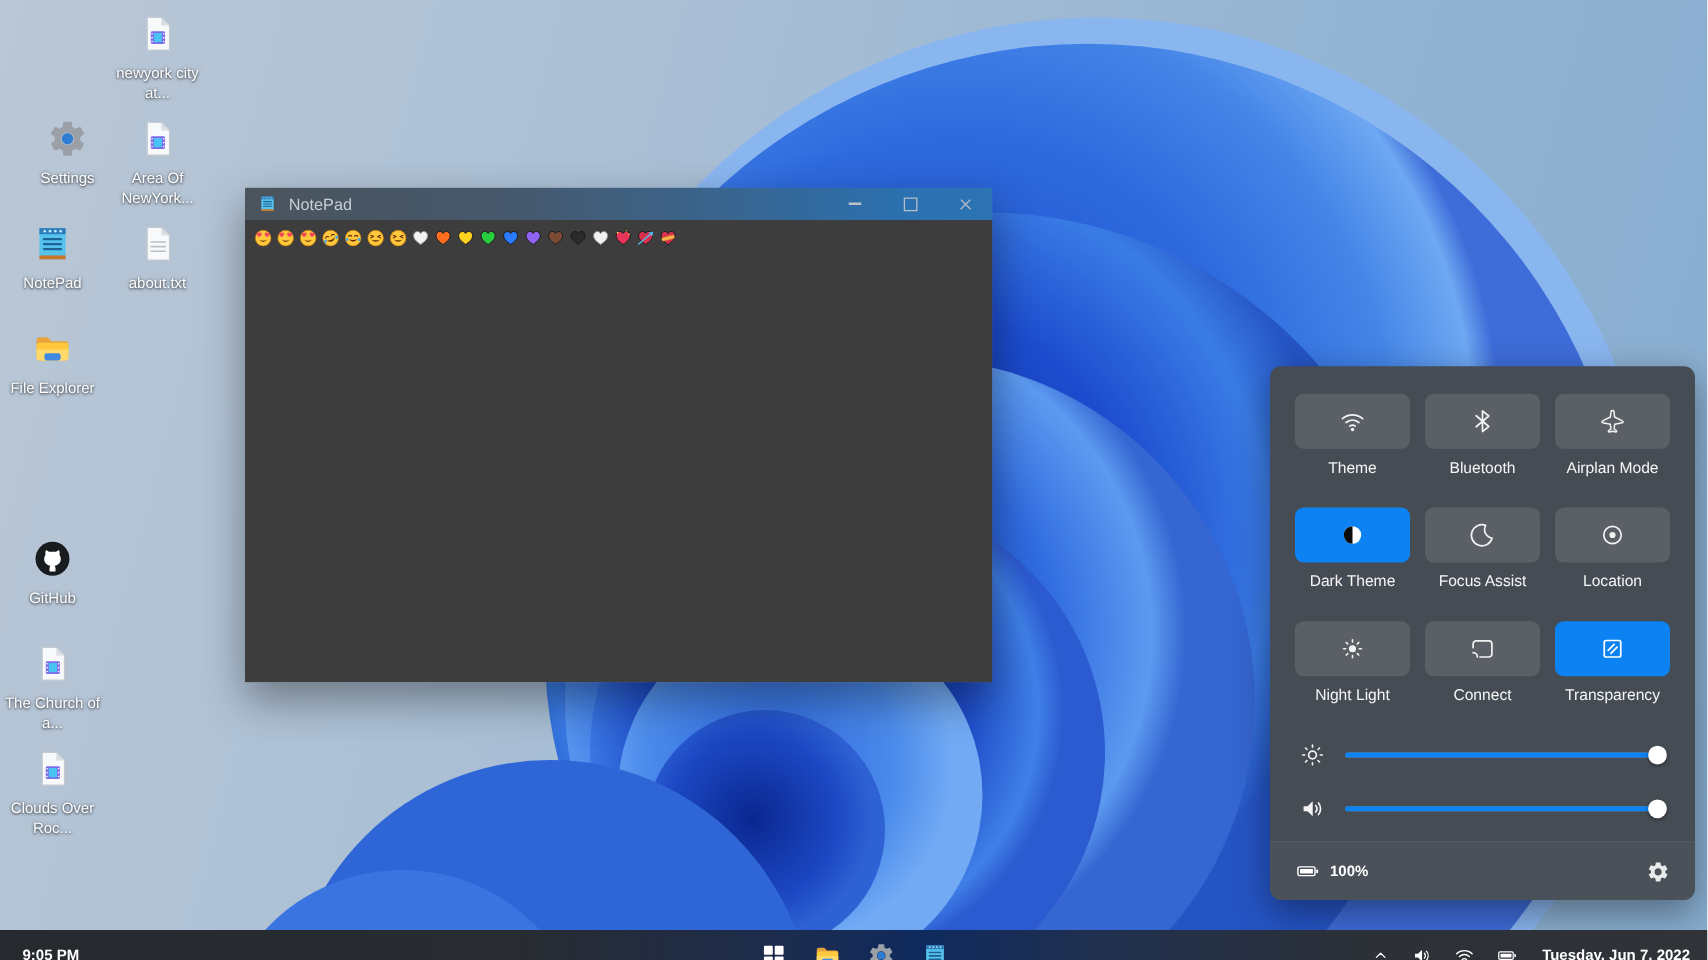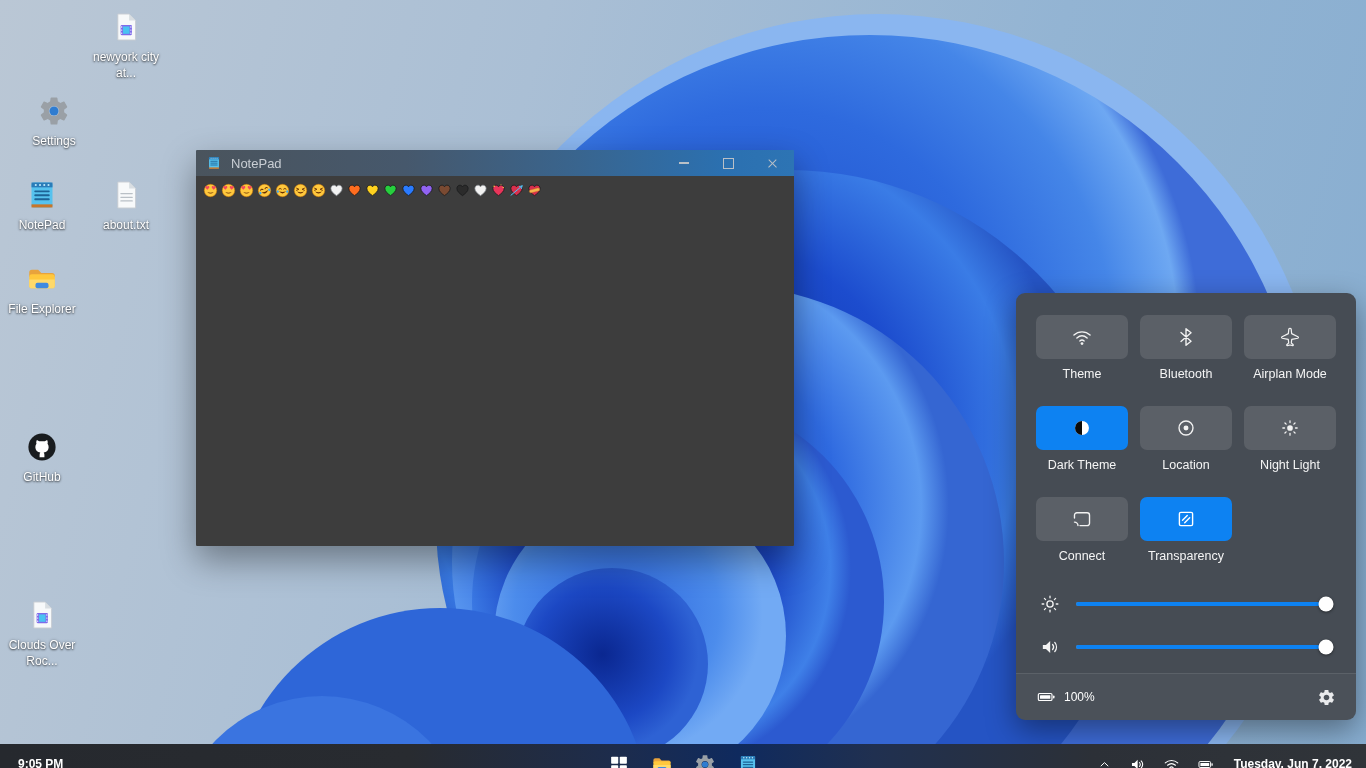--- a/index.html
+++ b/index.html
@@ -47,21 +47,21 @@
   .qs-slider{position:absolute;left:0;width:100%;height:22px;}
   .sl-icon{position:absolute;left:23px;top:0;width:22px;height:22px;color:#f2f2f2;}
   .sl-track{position:absolute;left:60px;top:9px;width:250px;height:4px;border-radius:2px;background:#83888e;}
   .sl-fill{position:absolute;left:0;top:0;height:4px;border-radius:2px;background:#0d82f2;}
   .sl-thumb{position:absolute;top:2px;width:15px;height:15px;border-radius:50%;background:#fff;
     transform:translate(-50%,-50%);box-shadow:0 1px 3px rgba(0,0,0,.45);cursor:pointer;}
   .qs-bottom{position:absolute;left:0;right:0;bottom:0;height:46px;
     border-top:1px solid rgba(255,255,255,.09);background:rgba(255,255,255,.03);
     display:flex;align-items:center;padding:0 20px;border-radius:0 0 9px 9px;}
   .qs-bottom svg{width:20px;height:20px;color:#fff;}
-  .qs-batt-text{margin-left:8px;font-size:12px;font-weight:400;color:#fff;}
+  .qs-batt-text{margin-left:8px;font-size:12px;font-weight:700;color:#fff;}
   .qs-flex{flex:1}
   .qs-gear{cursor:pointer;display:flex;}
   .qs-gear svg{width:19px;height:19px;color:#e9eaec;}
 
   
   .taskbar{position:absolute;left:0;bottom:0;width:100%;height:24px;
     background:linear-gradient(90deg,#26292e 0%,#282b30 30%,#1d2c4c 45%,#0f2a5e 54%,#203050 64%,#2c3037 80%,#303439 100%);}
   .tb-time{position:absolute;left:18px;top:0;height:40px;display:flex;align-items:center;
     font-size:12px;font-weight:700;color:#fff;cursor:pointer;}
   .tb-apps{position:absolute;left:50%;top:3px;transform:translateX(-50%);display:flex;gap:9px;}
@@ -148,82 +148,116 @@
         </svg>
       <div class="di-label">newyork city at...</div>
     </div>
     <div class="dicon" style="left:12px;top:94px">
       <svg viewBox="0 0 24 24">
           <path d="M19.14 12.94c.04-.3.06-.61.06-.94 0-.32-.02-.64-.07-.94l2.03-1.58c.18-.14.23-.41.12-.61l-1.92-3.32c-.12-.22-.37-.29-.59-.22l-2.39.96c-.5-.38-1.03-.7-1.62-.94l-.36-2.54c-.04-.24-.24-.41-.48-.41h-3.84c-.24 0-.43.17-.47.41l-.36 2.54c-.59.24-1.13.57-1.62.94l-2.39-.96c-.22-.08-.47 0-.59.22L2.74 8.87c-.12.21-.08.47.12.61l2.03 1.58c-.05.3-.09.63-.09.94s.02.64.07.94l-2.03 1.58c-.18.14-.23.41-.12.61l1.92 3.32c.12.22.37.29.59.22l2.39-.96c.5.38 1.03.7 1.62.94l.36 2.54c.05.24.24.41.48.41h3.84c.24 0 .44-.17.47-.41l.36-2.54c.59-.24 1.13-.56 1.62-.94l2.39.96c.22.08.47 0 .59-.22l1.92-3.32c.12-.22.07-.47-.12-.61l-2.01-1.58zM12 15.6c-1.98 0-3.6-1.62-3.6-3.6s1.62-3.6 3.6-3.6 3.6 1.62 3.6 3.6-1.62 3.6-3.6 3.6z" fill="#9aa0a6"></path>
           <circle cx="12" cy="12" r="3.2" fill="#2f7cd0"></circle>
         </svg>
       <div class="di-label">Settings</div>
     </div>
-    <div class="dicon" style="left:0;top:178px">
-      <svg viewBox="0 0 24 24">
-          <rect x="4.6" y="3.2" width="14.8" height="17.6" rx="1.6" fill="#56c2ee"></rect>
-          <rect x="4.6" y="3.2" width="14.8" height="3.4" fill="#2b7cb8"></rect>
-          <g fill="#bfe9fa">
-            <circle cx="7.6" cy="4.9" r="0.75"></circle>
-            <circle cx="10.6" cy="4.9" r="0.75"></circle>
-            <circle cx="13.6" cy="4.9" r="0.75"></circle>
-            <circle cx="16.6" cy="4.9" r="0.75"></circle>
-          </g>
-          <g stroke="#1d6395" stroke-width="1.3" stroke-linecap="round">
-            <line x1="7.2" y1="9.4" x2="16.8" y2="9.4"></line>
-            <line x1="7.2" y1="12.2" x2="16.8" y2="12.2"></line>
-            <line x1="7.2" y1="15" x2="16.8" y2="15"></line>
-          </g>
-          <rect x="4.6" y="18.6" width="14.8" height="2.2" fill="#c8762a"></rect>
-        </svg>
-      <div class="di-label">NotePad</div>
-    </div>
-    <div class="dicon" style="left:84px;top:178px">
-      <svg viewBox="0 0 24 24">
-          <path d="M6.2 2.8 H14.2 L18.8 7.4 V21.2 H6.2 Z" fill="#f7f9fa" stroke="#c5cbd1" stroke-width="0.7"></path>
-          <path d="M14.2 2.8 L18.8 7.4 H14.2 Z" fill="#d9dee2"></path>
-          <g stroke="#b9c0c6" stroke-width="0.9" stroke-linecap="round">
-            <line x1="8.4" y1="11" x2="16.4" y2="11"></line>
-            <line x1="8.4" y1="13.6" x2="16.4" y2="13.6"></line>
-            <line x1="8.4" y1="16.2" x2="16.4" y2="16.2"></line>
-          </g>
-        </svg>
-      <div class="di-label">about.txt</div>
-    </div>
-    <div class="dicon" style="left:0;top:262px">
-      <svg viewBox="0 0 24 24">
-          <path d="M3 7.4 A1.9 1.9 0 0 1 4.9 5.5 H9.3 L11.5 7.7 H19.1 A1.9 1.9 0 0 1 21 9.6 V10.4 H3 Z" fill="#e8a33c"></path>
-          <rect x="3" y="8.6" width="18" height="10" rx="1.9" fill="#ffc83d"></rect>
-          <path d="M3 12.4 H21 V16.7 A1.9 1.9 0 0 1 19.1 18.6 H4.9 A1.9 1.9 0 0 1 3 16.7 Z" fill="#ffd96a"></path>
-          <rect x="7.4" y="14.6" width="9.2" height="4" rx="1.4" fill="#3f8ae0"></rect>
-        </svg>
-      <div class="di-label">File Explorer</div>
-    </div>
-    <div class="dicon" style="left:0;top:430px">
-      <svg viewBox="0 0 24 24">
-          <circle cx="12" cy="12" r="9.6" fill="#191c1f"></circle>
-          <path d="M8.4 7.1 L10 8 h4 L15.6 7.1 c.5.9.6 1.8.3 2.6 .5.7.8 1.5.8 2.4 0 2.2-1.5 3.4-3.5 3.8 .3.4.5.9.5 1.5 v1.8 h-3.4 v-1.8 c0-.6.2-1.1.5-1.5 -2-.4-3.5-1.6-3.5-3.8 0-.9.3-1.7.8-2.4 -.3-.8-.2-1.7.3-2.6Z" fill="#ffffff"></path>
-        </svg>
-      <div class="di-label">GitHub</div>
-    </div>
-    <div class="dicon" style="left:0;top:598px">
+    <div class="dicon" style="left:84px;top:94px">
       <svg viewBox="0 0 24 24">
           <path d="M6.2 2.8 H14.2 L18.8 7.4 V21.2 H6.2 Z" fill="#f7f9fa" stroke="#c5cbd1" stroke-width="0.7"></path>
           <path d="M14.2 2.8 L18.8 7.4 H14.2 Z" fill="#d9dee2"></path>
           <rect x="8.2" y="10.6" width="8" height="7.2" rx="0.8" fill="#7e6bea"></rect>
           <rect x="9.9" y="11.6" width="4.6" height="5.2" fill="#49c3f2"></rect>
           <g fill="#ffffff">
             <circle cx="8.95" cy="12" r="0.45"></circle>
             <circle cx="8.95" cy="14.2" r="0.45"></circle>
             <circle cx="8.95" cy="16.4" r="0.45"></circle>
             <circle cx="15.45" cy="12" r="0.45"></circle>
             <circle cx="15.45" cy="14.2" r="0.45"></circle>
             <circle cx="15.45" cy="16.4" r="0.45"></circle>
           </g>
         </svg>
+      <div class="di-label">Area Of NewYork...</div>
+    </div>
+    <div class="dicon" style="left:0;top:178px">
+      <svg viewBox="0 0 24 24">
+          <rect x="4.6" y="3.2" width="14.8" height="17.6" rx="1.6" fill="#56c2ee"></rect>
+          <rect x="4.6" y="3.2" width="14.8" height="3.4" fill="#2b7cb8"></rect>
+          <g fill="#bfe9fa">
+            <circle cx="7.6" cy="4.9" r="0.75"></circle>
+            <circle cx="10.6" cy="4.9" r="0.75"></circle>
+            <circle cx="13.6" cy="4.9" r="0.75"></circle>
+            <circle cx="16.6" cy="4.9" r="0.75"></circle>
+          </g>
+          <g stroke="#1d6395" stroke-width="1.3" stroke-linecap="round">
+            <line x1="7.2" y1="9.4" x2="16.8" y2="9.4"></line>
+            <line x1="7.2" y1="12.2" x2="16.8" y2="12.2"></line>
+            <line x1="7.2" y1="15" x2="16.8" y2="15"></line>
+          </g>
+          <rect x="4.6" y="18.6" width="14.8" height="2.2" fill="#c8762a"></rect>
+        </svg>
+      <div class="di-label">NotePad</div>
+    </div>
+    <div class="dicon" style="left:84px;top:178px">
+      <svg viewBox="0 0 24 24">
+          <path d="M6.2 2.8 H14.2 L18.8 7.4 V21.2 H6.2 Z" fill="#f7f9fa" stroke="#c5cbd1" stroke-width="0.7"></path>
+          <path d="M14.2 2.8 L18.8 7.4 H14.2 Z" fill="#d9dee2"></path>
+          <g stroke="#b9c0c6" stroke-width="0.9" stroke-linecap="round">
+            <line x1="8.4" y1="11" x2="16.4" y2="11"></line>
+            <line x1="8.4" y1="13.6" x2="16.4" y2="13.6"></line>
+            <line x1="8.4" y1="16.2" x2="16.4" y2="16.2"></line>
+          </g>
+        </svg>
+      <div class="di-label">about.txt</div>
+    </div>
+    <div class="dicon" style="left:0;top:262px">
+      <svg viewBox="0 0 24 24">
+          <path d="M3 7.4 A1.9 1.9 0 0 1 4.9 5.5 H9.3 L11.5 7.7 H19.1 A1.9 1.9 0 0 1 21 9.6 V10.4 H3 Z" fill="#e8a33c"></path>
+          <rect x="3" y="8.6" width="18" height="10" rx="1.9" fill="#ffc83d"></rect>
+          <path d="M3 12.4 H21 V16.7 A1.9 1.9 0 0 1 19.1 18.6 H4.9 A1.9 1.9 0 0 1 3 16.7 Z" fill="#ffd96a"></path>
+          <rect x="7.4" y="14.6" width="9.2" height="4" rx="1.4" fill="#3f8ae0"></rect>
+        </svg>
+      <div class="di-label">File Explorer</div>
+    </div>
+    <div class="dicon" style="left:0;top:430px">
+      <svg viewBox="0 0 24 24">
+          <circle cx="12" cy="12" r="9.6" fill="#191c1f"></circle>
+          <path d="M8.4 7.1 L10 8 h4 L15.6 7.1 c.5.9.6 1.8.3 2.6 .5.7.8 1.5.8 2.4 0 2.2-1.5 3.4-3.5 3.8 .3.4.5.9.5 1.5 v1.8 h-3.4 v-1.8 c0-.6.2-1.1.5-1.5 -2-.4-3.5-1.6-3.5-3.8 0-.9.3-1.7.8-2.4 -.3-.8-.2-1.7.3-2.6Z" fill="#ffffff"></path>
+        </svg>
+      <div class="di-label">GitHub</div>
+    </div>
+    <div class="dicon" style="left:0;top:514px">
+      <svg viewBox="0 0 24 24">
+          <path d="M6.2 2.8 H14.2 L18.8 7.4 V21.2 H6.2 Z" fill="#f7f9fa" stroke="#c5cbd1" stroke-width="0.7"></path>
+          <path d="M14.2 2.8 L18.8 7.4 H14.2 Z" fill="#d9dee2"></path>
+          <rect x="8.2" y="10.6" width="8" height="7.2" rx="0.8" fill="#7e6bea"></rect>
+          <rect x="9.9" y="11.6" width="4.6" height="5.2" fill="#49c3f2"></rect>
+          <g fill="#ffffff">
+            <circle cx="8.95" cy="12" r="0.45"></circle>
+            <circle cx="8.95" cy="14.2" r="0.45"></circle>
+            <circle cx="8.95" cy="16.4" r="0.45"></circle>
+            <circle cx="15.45" cy="12" r="0.45"></circle>
+            <circle cx="15.45" cy="14.2" r="0.45"></circle>
+            <circle cx="15.45" cy="16.4" r="0.45"></circle>
+          </g>
+        </svg>
+      <div class="di-label">The Church of a...</div>
+    </div>
+    <div class="dicon" style="left:0;top:598px">
+      <svg viewBox="0 0 24 24">
+          <path d="M6.2 2.8 H14.2 L18.8 7.4 V21.2 H6.2 Z" fill="#f7f9fa" stroke="#c5cbd1" stroke-width="0.7"></path>
+          <path d="M14.2 2.8 L18.8 7.4 H14.2 Z" fill="#d9dee2"></path>
+          <rect x="8.2" y="10.6" width="8" height="7.2" rx="0.8" fill="#7e6bea"></rect>
+          <rect x="9.9" y="11.6" width="4.6" height="5.2" fill="#49c3f2"></rect>
+          <g fill="#ffffff">
+            <circle cx="8.95" cy="12" r="0.45"></circle>
+            <circle cx="8.95" cy="14.2" r="0.45"></circle>
+            <circle cx="8.95" cy="16.4" r="0.45"></circle>
+            <circle cx="15.45" cy="12" r="0.45"></circle>
+            <circle cx="15.45" cy="14.2" r="0.45"></circle>
+            <circle cx="15.45" cy="16.4" r="0.45"></circle>
+          </g>
+        </svg>
       <div class="di-label">Clouds Over Roc...</div>
     </div>
   </div>
 
   <div class="window">
     <div class="titlebar">
       <svg class="app-ico" viewBox="0 0 24 24">
           <rect x="4.6" y="3.2" width="14.8" height="17.6" rx="1.6" fill="#56c2ee"></rect>
           <rect x="4.6" y="3.2" width="14.8" height="3.4" fill="#2b7cb8"></rect>
           <g fill="#bfe9fa">
@@ -428,20 +462,28 @@
         <div class="qs-label">Airplan Mode</div>
       </div>
       <div class="qs-cell">
         <button class="qs-tile active">
             <svg viewBox="0 0 24 24">
               <circle cx="12" cy="12" r="7.6" fill="#ffffff"></circle>
               <path d="M12 4.4 A7.6 7.6 0 0 0 12 19.6 Z" fill="#0b0b0b"></path>
             </svg>
           </button>
         <div class="qs-label">Dark Theme</div>
+      </div>
+      <div class="qs-cell">
+        <button class="qs-tile">
+            <svg viewBox="0 0 24 24">
+              <path d="M14.8 3.6 A9.2 9.2 0 1 0 20.4 14.6 A7.4 7.4 0 0 1 14.8 3.6 Z" fill="none" stroke="currentColor" stroke-width="1.5" stroke-linejoin="round"></path>
+            </svg>
+          </button>
+        <div class="qs-label">Focus Assist</div>
       </div>
       <div class="qs-cell">
         <button class="qs-tile">
             <svg viewBox="0 0 24 24">
               <circle cx="12" cy="12" r="7.6" fill="none" stroke="currentColor" stroke-width="1.5"></circle>
               <circle cx="12" cy="12" r="2.7" fill="currentColor"></circle>
             </svg>
           </button>
         <div class="qs-label">Location</div>
       </div>

